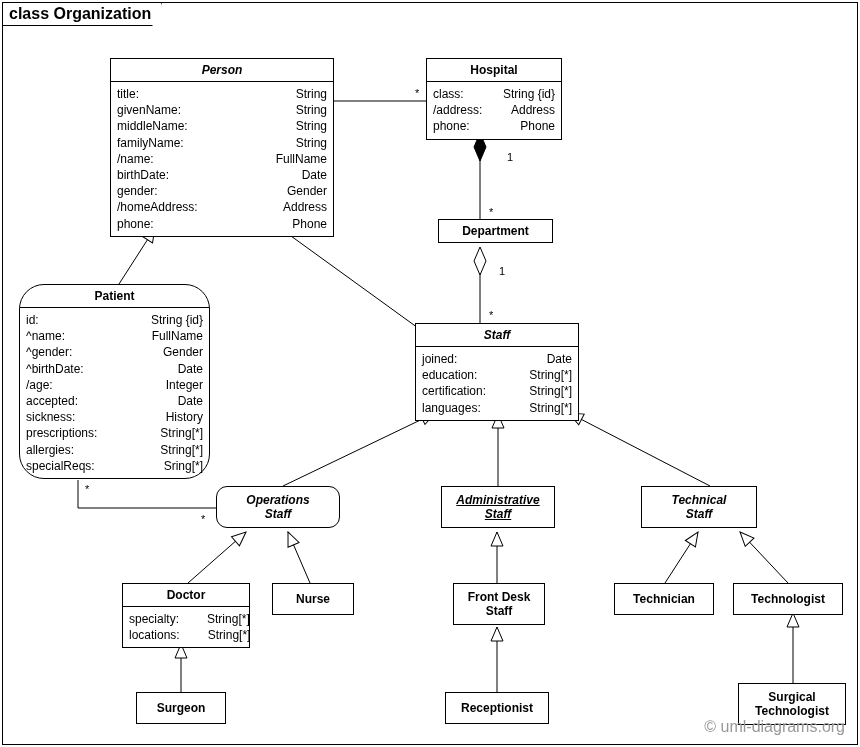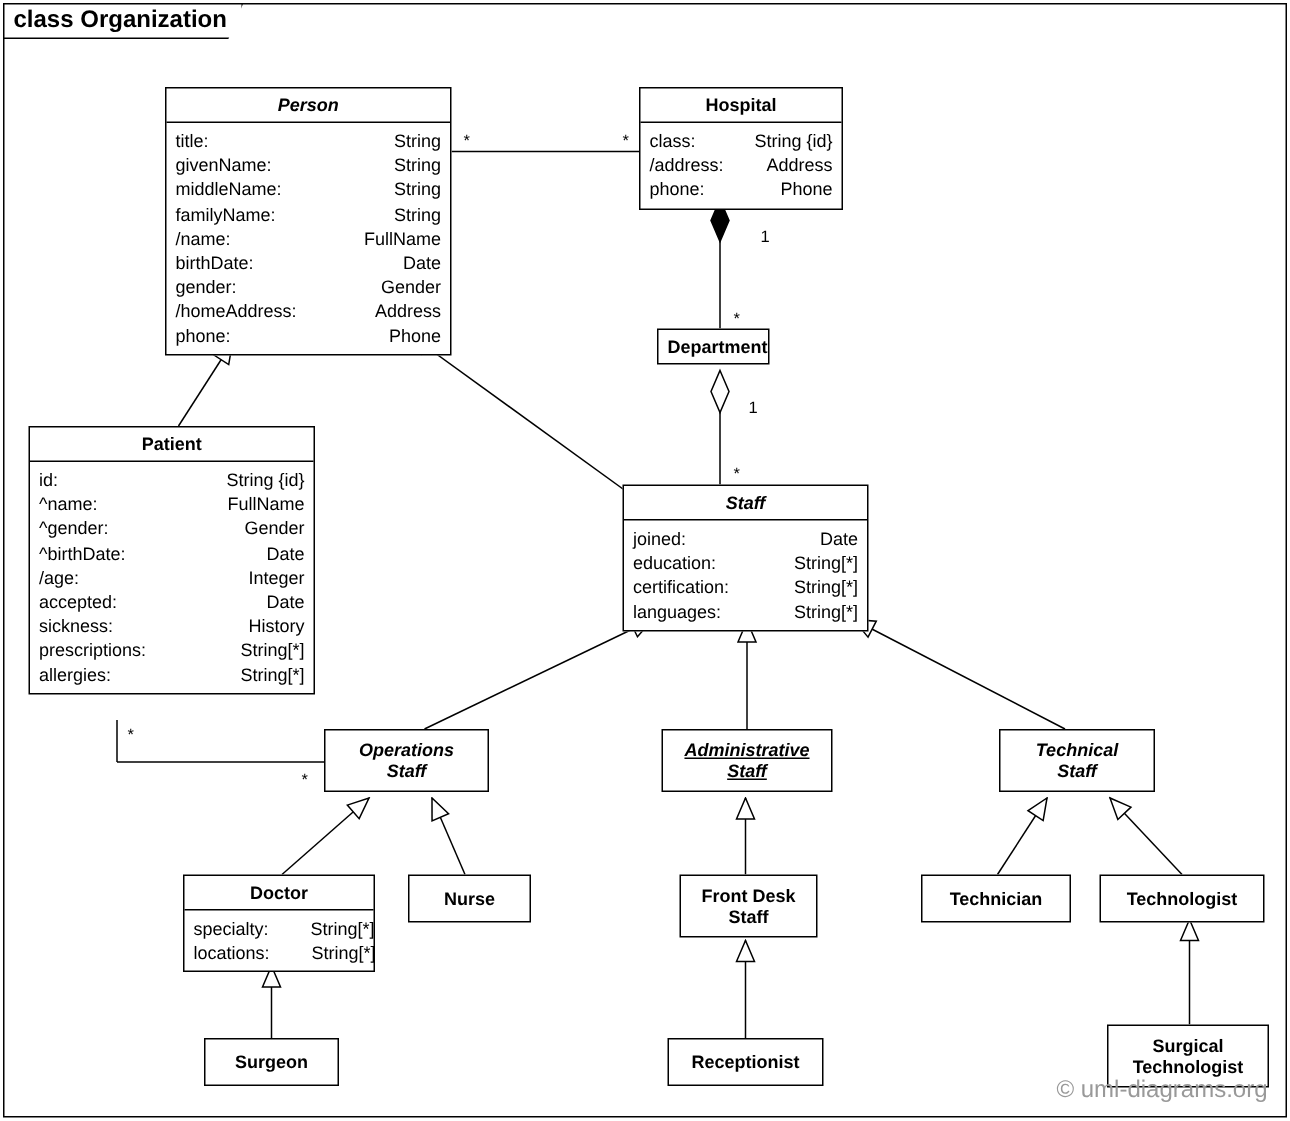--- a/index.html
+++ b/index.html
@@ -135,21 +135,21 @@
 
     <line x1="785" y1="580" x2="737" y2="529" stroke="#000" marker-end="url(#genU)"></line>
 
     <line x1="178" y1="689" x2="178" y2="641" stroke="#000" marker-end="url(#genU)"></line>
 
     <line x1="494" y1="689" x2="494" y2="624" stroke="#000" marker-end="url(#genU)"></line>
 
     <line x1="790" y1="680" x2="790" y2="610" stroke="#000" marker-end="url(#genU)"></line>
   </svg>
 
-  <div class="cbox" style="left:107px; top:55px; width:191px;">
+  <div class="cbox" style="left:107px; top:55px; width:224px;">
     <div class="title">Person</div>
     <div class="attrs">
       <div class="attr-row">
           <span>title:</span>
           <span>String</span>
         </div>
       <div class="attr-row">
           <span>givenName:</span>
           <span>String</span>
         </div>
@@ -195,25 +195,25 @@
           <span>/address:</span>
           <span>Address</span>
         </div>
       <div class="attr-row">
           <span>phone:</span>
           <span>Phone</span>
         </div>
     </div>
   </div>
 
-  <div class="cbox simple" style="left:435px; top:216px; width:75px; text-align:center;">
+  <div class="cbox simple" style="left:435px; top:216px; width:115px; text-align:center;">
     <div class="title" style="font-style:normal;">Department</div>
   </div>
 
-  <div class="cbox simple" style="left:16px; top:281px; width:191px;">
+  <div class="cbox simple" style="left:16px; top:281px; width:191px;border-radius:25px;">
     <div class="title" style="font-style:normal;">Patient</div>
     <div class="attrs">
       <div class="attr-row">
           <span>id:</span>
           <span>String {id}</span>
         </div>
       <div class="attr-row">
           <span>^name:</span>
           <span>FullName</span>
         </div>
@@ -238,20 +238,24 @@
           <span>History</span>
         </div>
       <div class="attr-row">
           <span>prescriptions:</span>
           <span>String[*]</span>
         </div>
       <div class="attr-row">
           <span>allergies:</span>
           <span>String[*]</span>
         </div>
+      <div class="attr-row">
+          <span>specialReqs:</span>
+          <span>Sring[*]</span>
+        </div>
     </div>
   </div>
 
   <div class="cbox" style="left:412px; top:320px; width:164px;">
     <div class="title">Staff</div>
     <div class="attrs">
       <div class="attr-row">
           <span>joined:</span>
           <span>Date</span>
         </div>
@@ -263,35 +267,35 @@
           <span>certification:</span>
           <span>String[*]</span>
         </div>
       <div class="attr-row">
           <span>languages:</span>
           <span>String[*]</span>
         </div>
     </div>
   </div>
 
-  <div class="cbox" style="left:213px; top:483px; width:110px; text-align:center;">
+  <div class="cbox" style="left:213px; top:483px; width:124px; text-align:center;border-radius:11px;">
     <div class="title" style="padding:6px 4px;">
       <div>Operations</div>
       <div>Staff</div>
     </div>
   </div>
 
   <div class="cbox" style="left:438px; top:483px; width:114px; text-align:center;text-decoration:underline;">
     <div class="title" style="padding:6px 4px;">
       <div>Administrative</div>
       <div>Staff</div>
     </div>
   </div>
 
-  <div class="cbox" style="left:663px; top:483px; width:104px; text-align:center;">
+  <div class="cbox" style="left:638px; top:483px; width:116px; text-align:center;">
     <div class="title" style="padding:6px 4px;">
       <div>Technical</div>
       <div>Staff</div>
     </div>
   </div>
 
   <div class="cbox simple" style="left:119px; top:580px; width:128px;">
     <div class="title" style="font-style:normal;">Doctor</div>
     <div class="attrs">
       <div class="attr-row">

